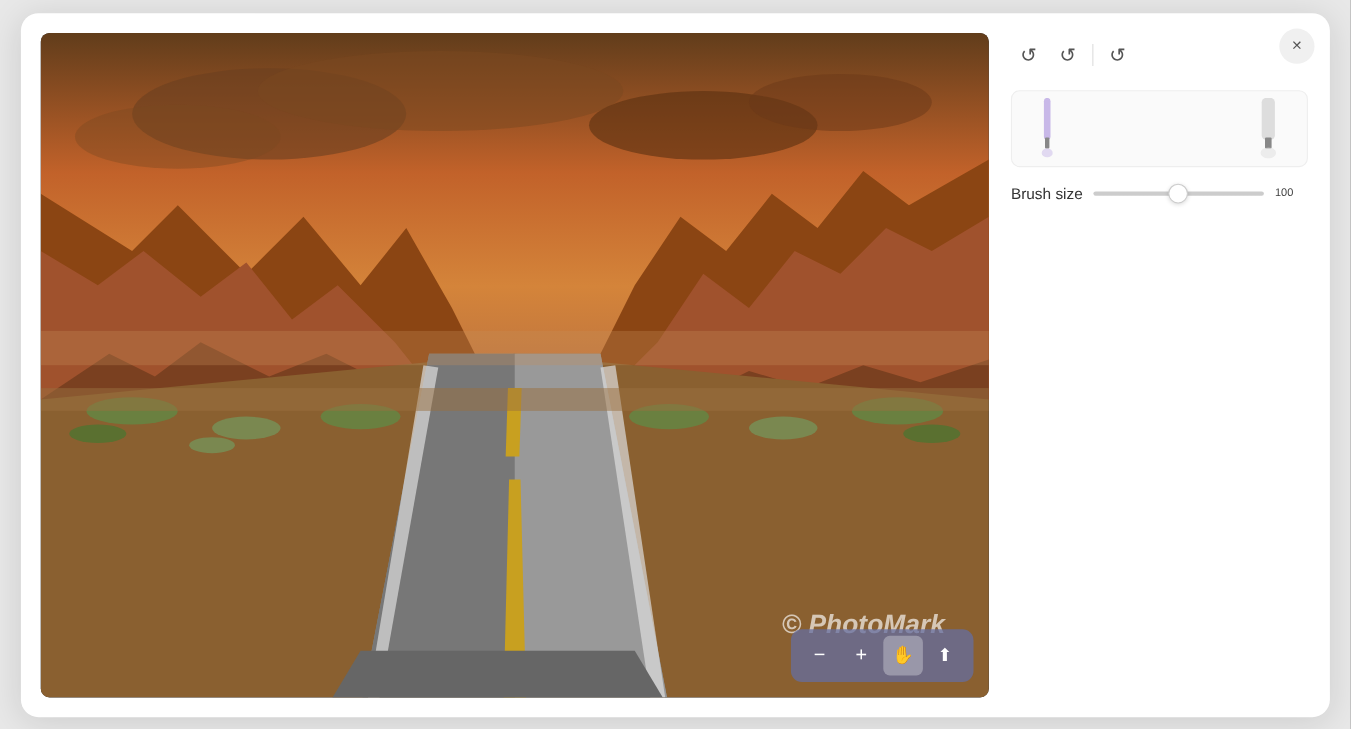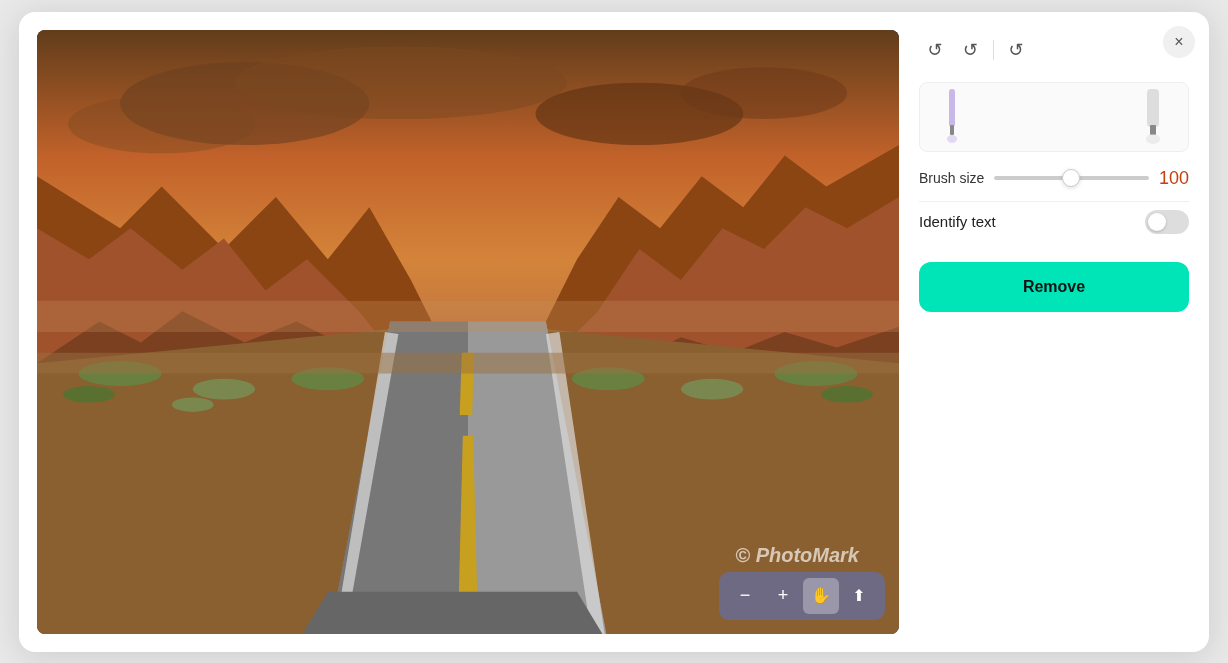--- a/index.html
+++ b/index.html
@@ -161,22 +161,22 @@
       -webkit-appearance: none;
       width: 18px;
       height: 18px;
       border-radius: 50%;
       background: #fff;
       border: 1.5px solid #ccc;
       box-shadow: 0 1px 4px rgba(0,0,0,0.15);
       cursor: pointer;
     }
     .brush-size-value {
-      font-size: 18px;
-      color: #c2410c;
+      font-size: 10px;
+      color: #404040;
       min-width: 30px;
       text-align: left;
     }
     
     .identify-row {
       display: flex;
       align-items: center;
       justify-content: space-between;
       margin-bottom: 28px;
       padding-top: 8px;
@@ -297,21 +297,21 @@
       <polygon points="535,600 490,302 503,300 548,600" fill="#ddd" opacity="0.7"></polygon>
 
       <rect x="0" y="320" width="830" height="20" fill="#9a7040" opacity="0.5"></rect>
 
       <polygon points="250,600 550,600 520,550 280,550" fill="#666"></polygon>
 
       <rect x="0" y="270" width="830" height="30" fill="#c8905a" opacity="0.3"></rect>
     </svg>
 
     
-    <div class="watermark" style="position:absolute;bottom:67px;right:40px;color:rgba(255,255,255,0.65);font-size:20px;font-style:italic;font-weight:600;">© PhotoMark</div>
+    <div class="watermark" style="position:absolute;bottom:52px;right:40px;color:rgba(255,255,255,0.65);font-size:24px;font-style:italic;font-weight:600;">© PhotoMark</div>
 
     
     <div class="image-toolbar">
       <button class="tool-btn">−</button>
       <button class="tool-btn">+</button>
       <button class="tool-btn active">
         <span style="font-size:16px;">✋</span>
       </button>
       <button class="tool-btn">
         <span style="font-size:16px;">⬆</span>
@@ -357,21 +357,16 @@
         </svg>
       </div>
     </div>
 
     <div class="brush-size-row">
       <span class="brush-size-label">Brush size</span>
       <input type="range" class="brush-slider" min="1" max="200" value="100" style="flex: 1 1 0%;">
       <span class="brush-size-value">100</span>
     </div>
 
-    <div class="identify-row">
-      <span class="identify-label">Identify text</span>
-      <button class="toggle"></button>
-    </div>
-
-    <button class="remove-btn">Remove</button>
+
 
   </div>
 </div>
 
 </body></html>

